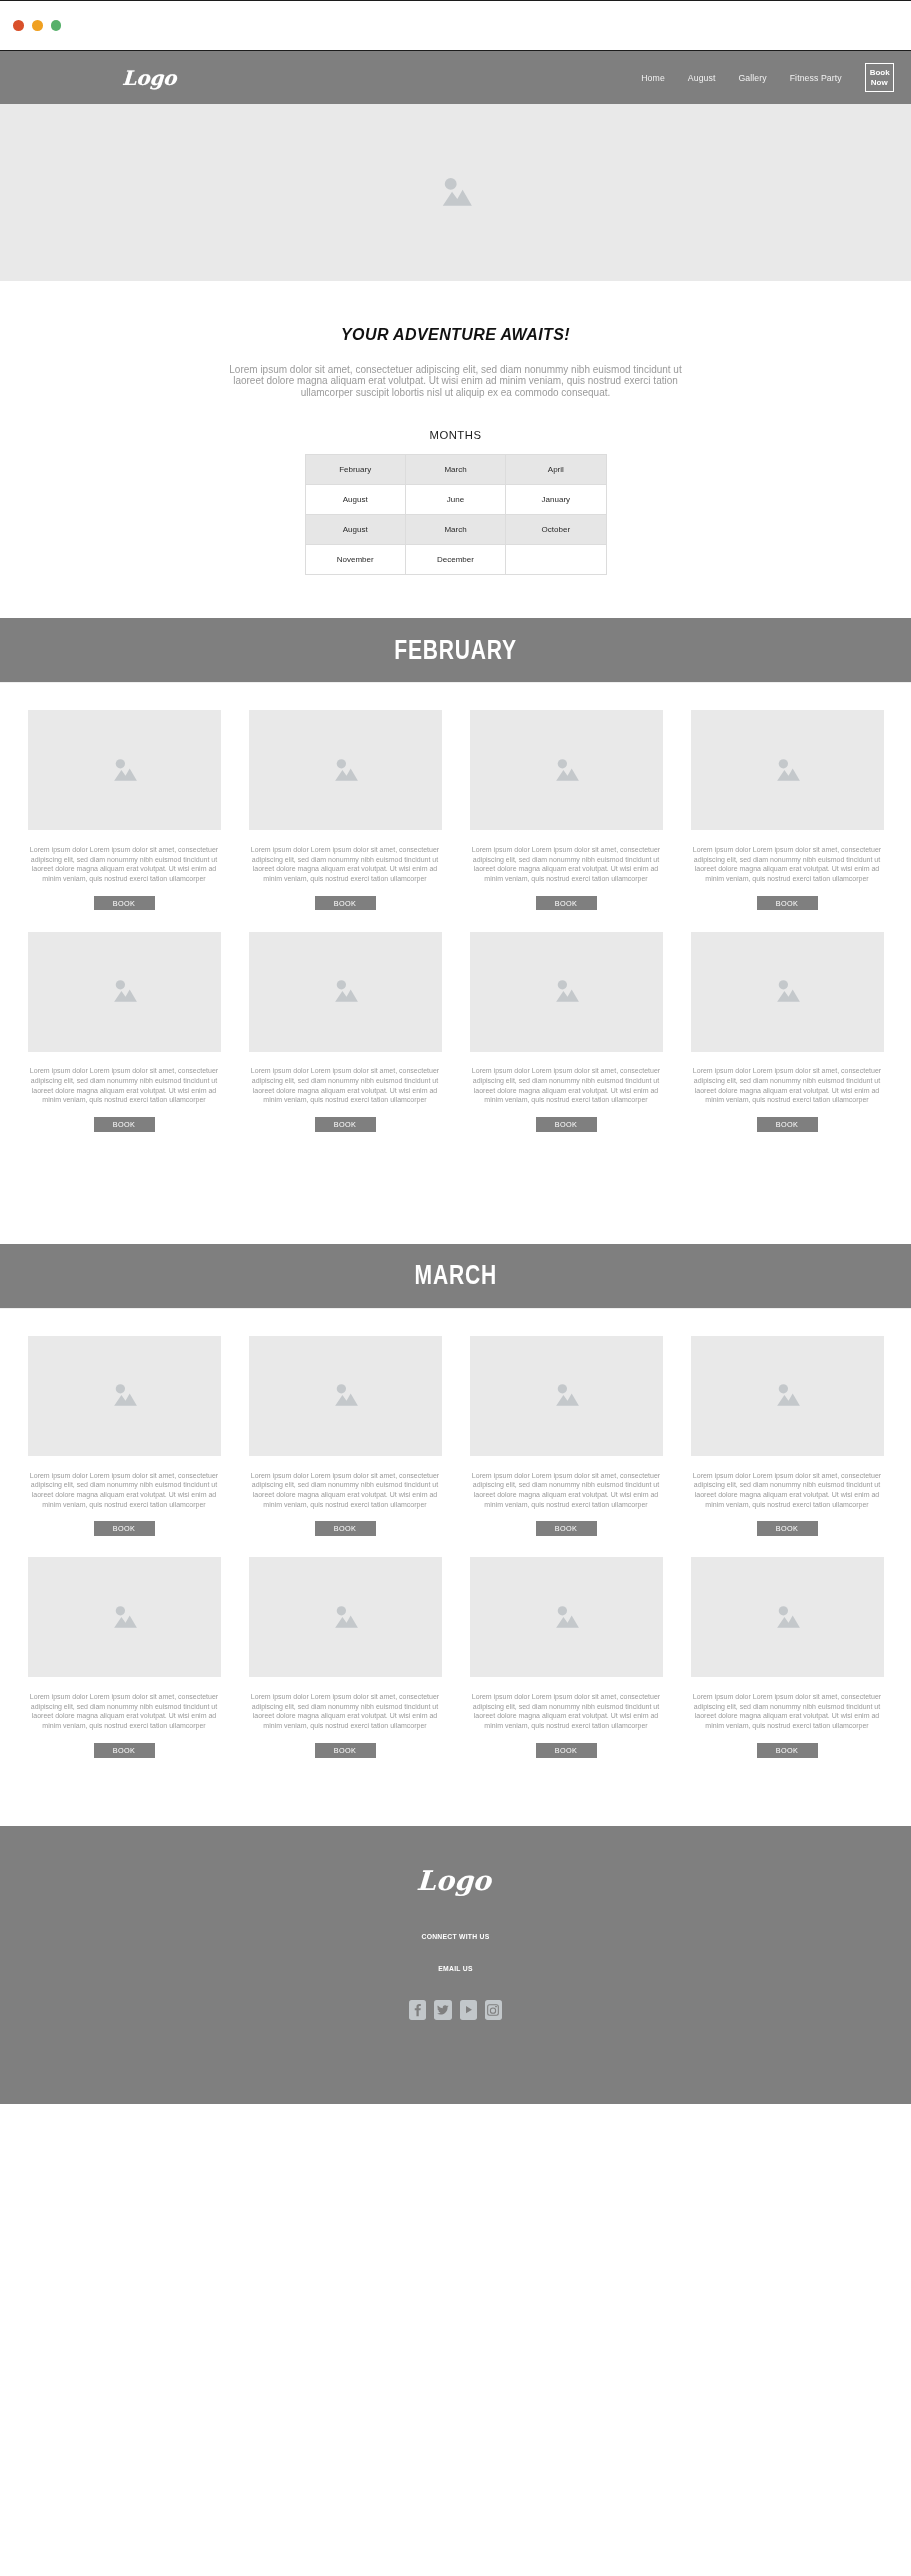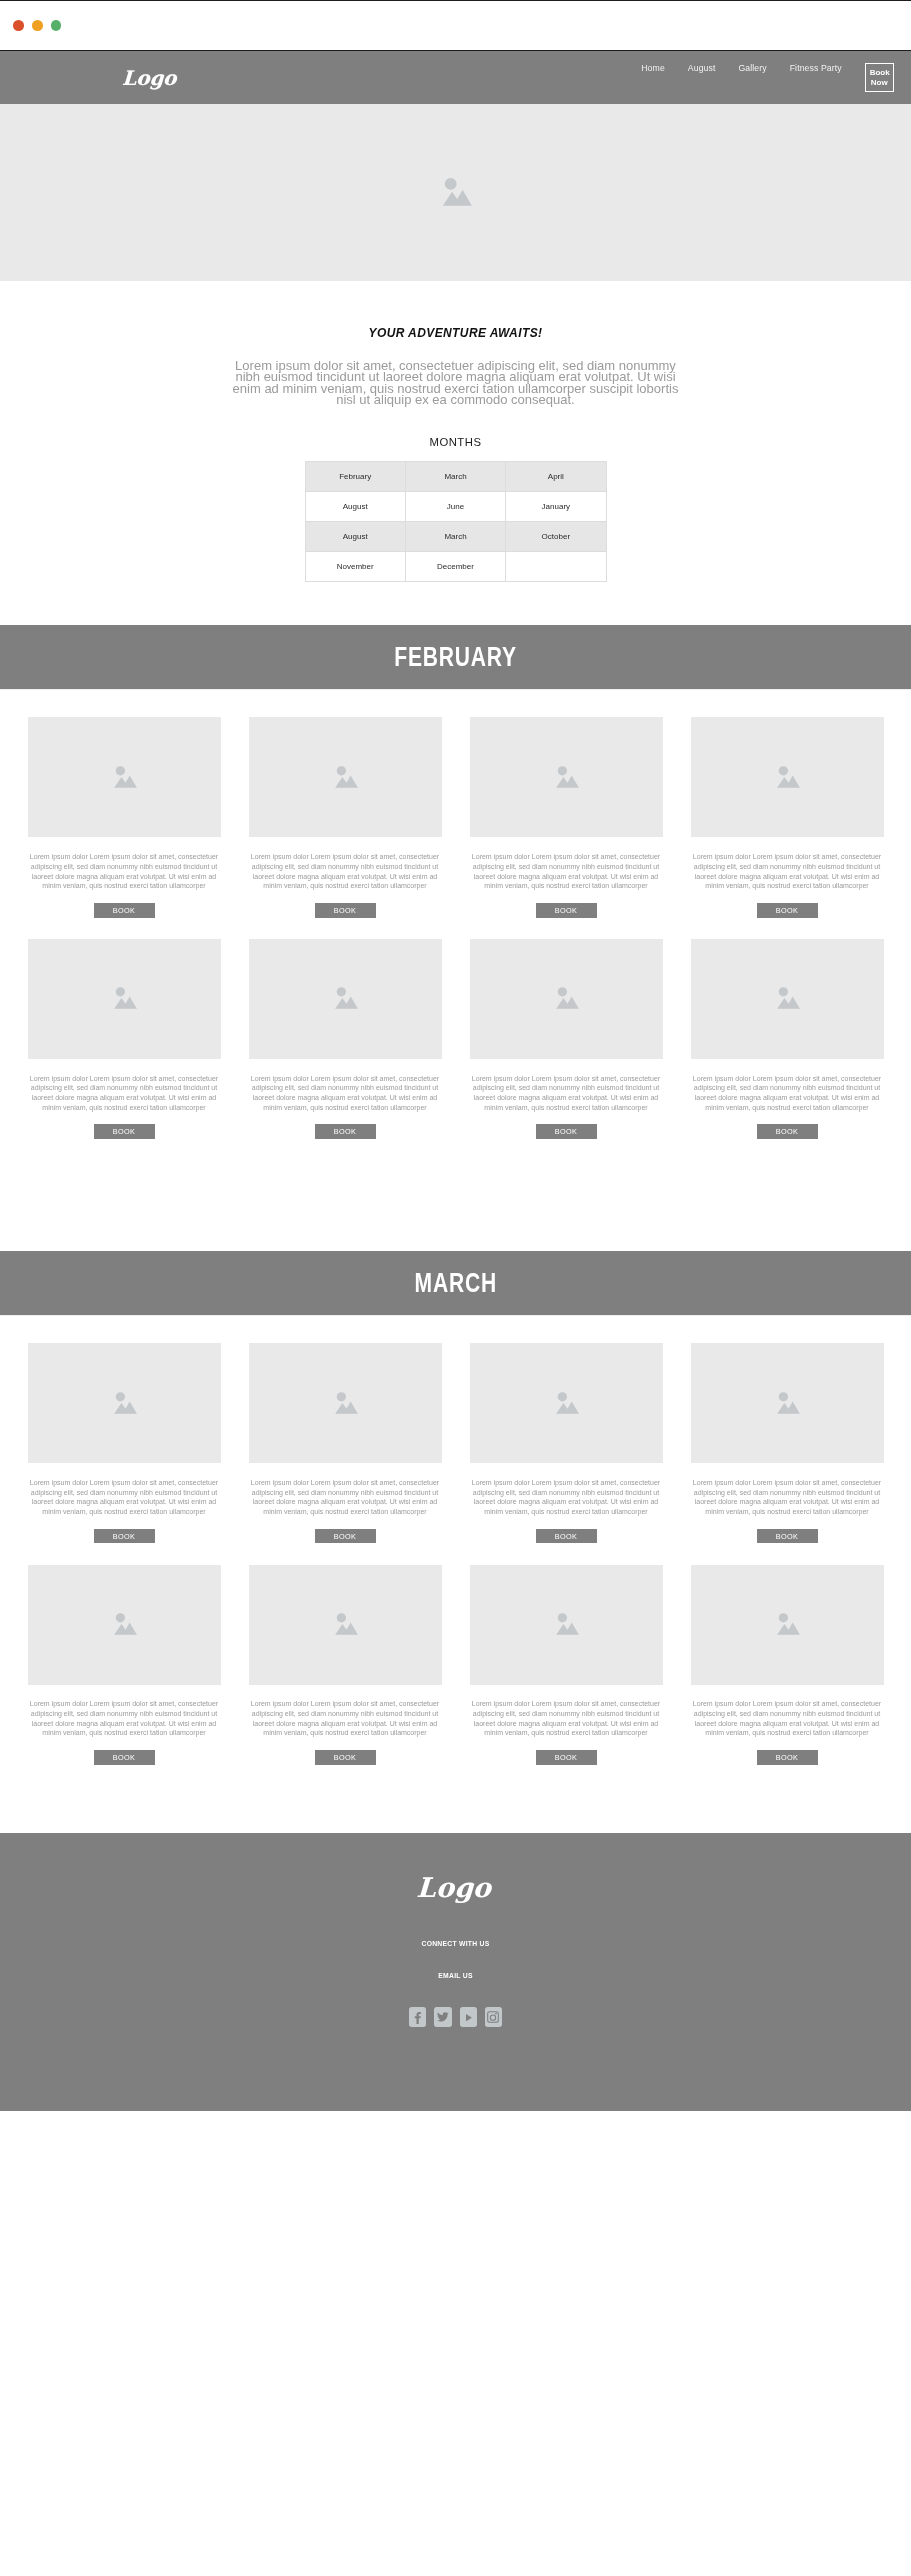--- a/index.html
+++ b/index.html
@@ -46,21 +46,21 @@
     color: #ffffff;
     font-size: 20px;
     letter-spacing: -0.3px;
     margin-left: 124px;
     transform: skewX(-6deg);
     text-shadow: 0 0 0.7px rgba(255,255,255,.5);
   }
   .nav-links {
     margin-left: auto;
     display: flex;
-    align-items: flex-start;
+    align-items: center;
     gap: 23px;
     padding-right: 17.3px;
   }
   .nav-link {
     color: #f2f2f2;
     font-size: 8.7px;
     letter-spacing: 0.1px;
     text-decoration: none;
     white-space: nowrap;
   }
@@ -91,31 +91,31 @@
 
   
   .img-ph { display: block; }
 
   
   .intro {
     padding-top: 43px;
     text-align: center;
   }
   .intro-title {
-    font-size: 12px;
+    font-size: 16px;
     font-weight: 700;
     font-style: italic;
     color: #111111;
     letter-spacing: 0.4px;
     text-align: center;
   }
   .intro-copy {
     margin: 20px auto 0;
     width: 467px;
-    font-size: 13px;
+    font-size: 10px;
     line-height: 11.3px;
     color: #9b9b9b;
     text-align: center;
   }
 
   
   .months-wrap { margin-top: 31px; text-align: center; }
   .months-title {
     font-size: 11.3px;
     color: #1b1b1b;

